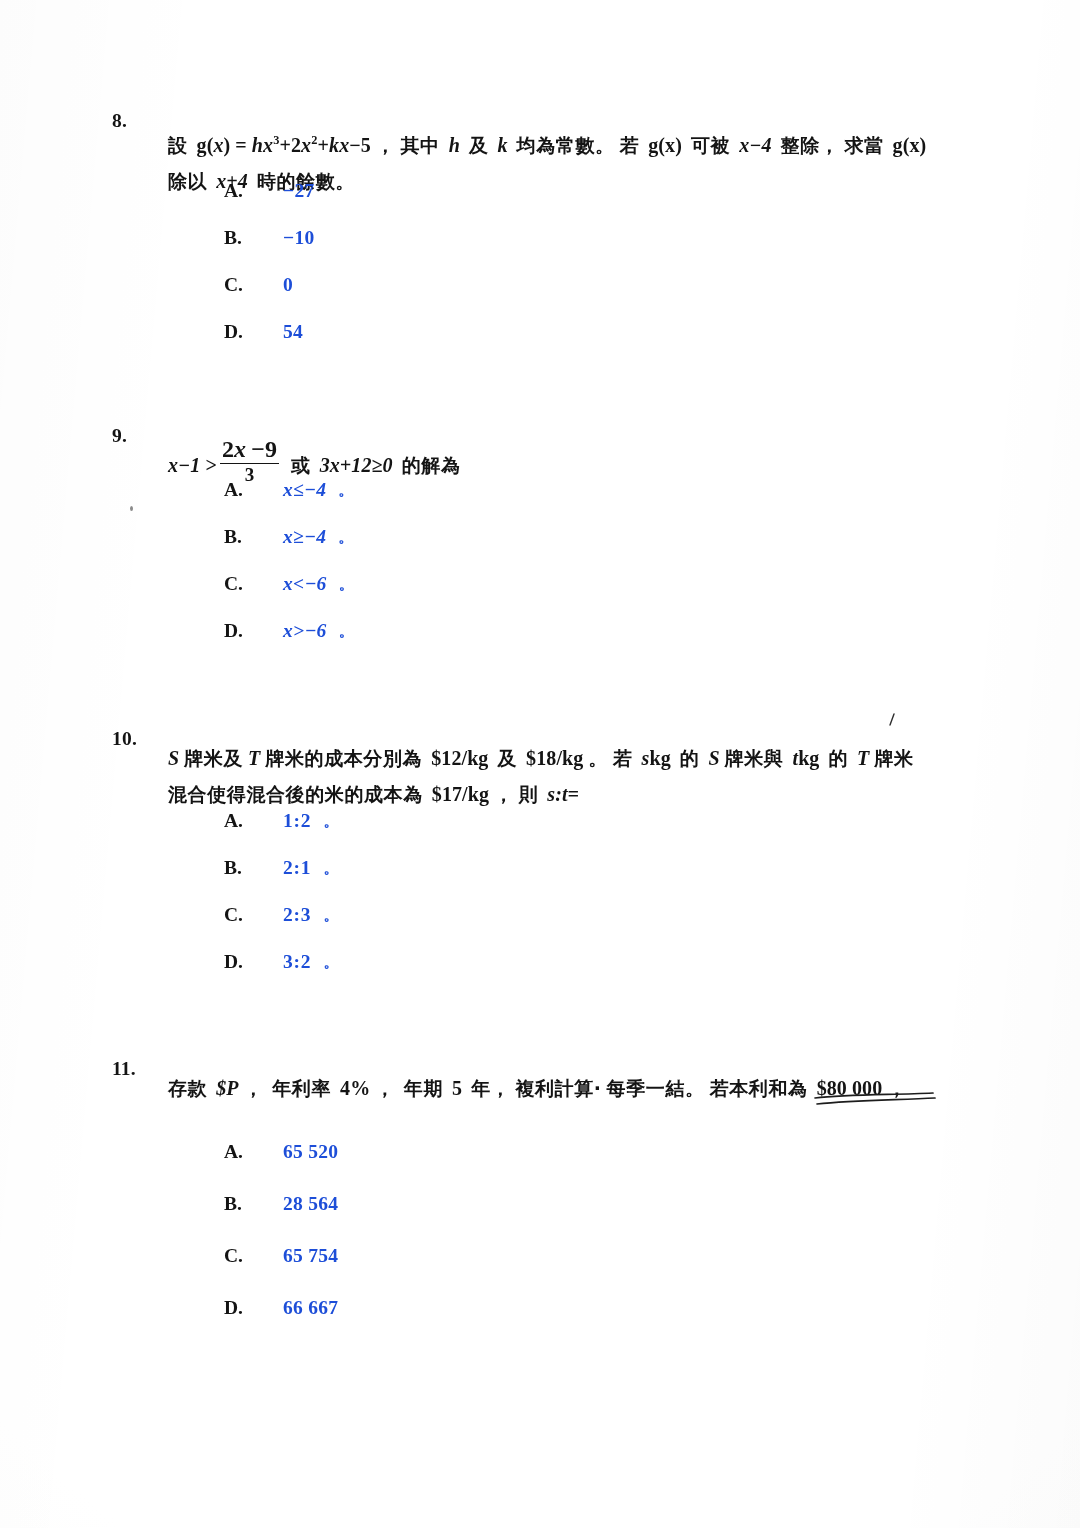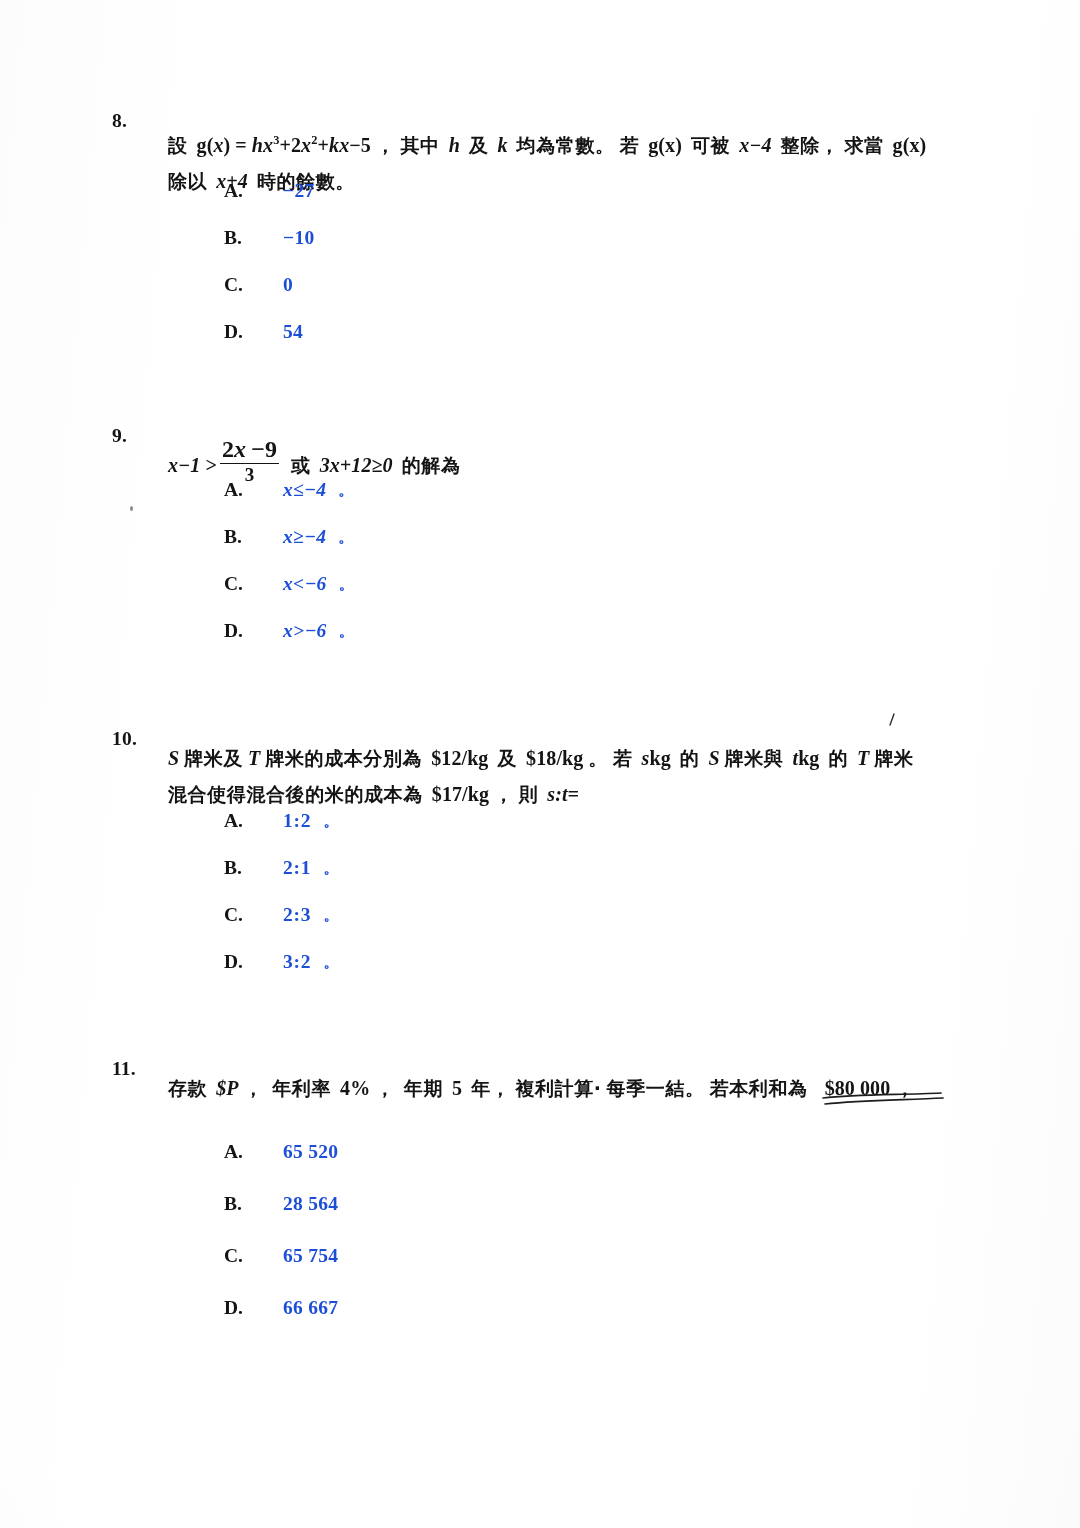--- a/index.html
+++ b/index.html
@@ -151,21 +151,20 @@
     font-family: "DejaVu Sans", "Liberation Sans", sans-serif;
     font-size: 15px;
     margin-left: 12px;
     vertical-align: 0.08em;
   }
 
   
   .amount-wrap {
     position: relative;
     display: inline-block;
-    margin-left: 8px;
   }
   .underline-marks {
     position: absolute;
     left: -4px;
     top: 22px;
     width: 124px;
     height: 16px;
     pointer-events: none;
   }
 

